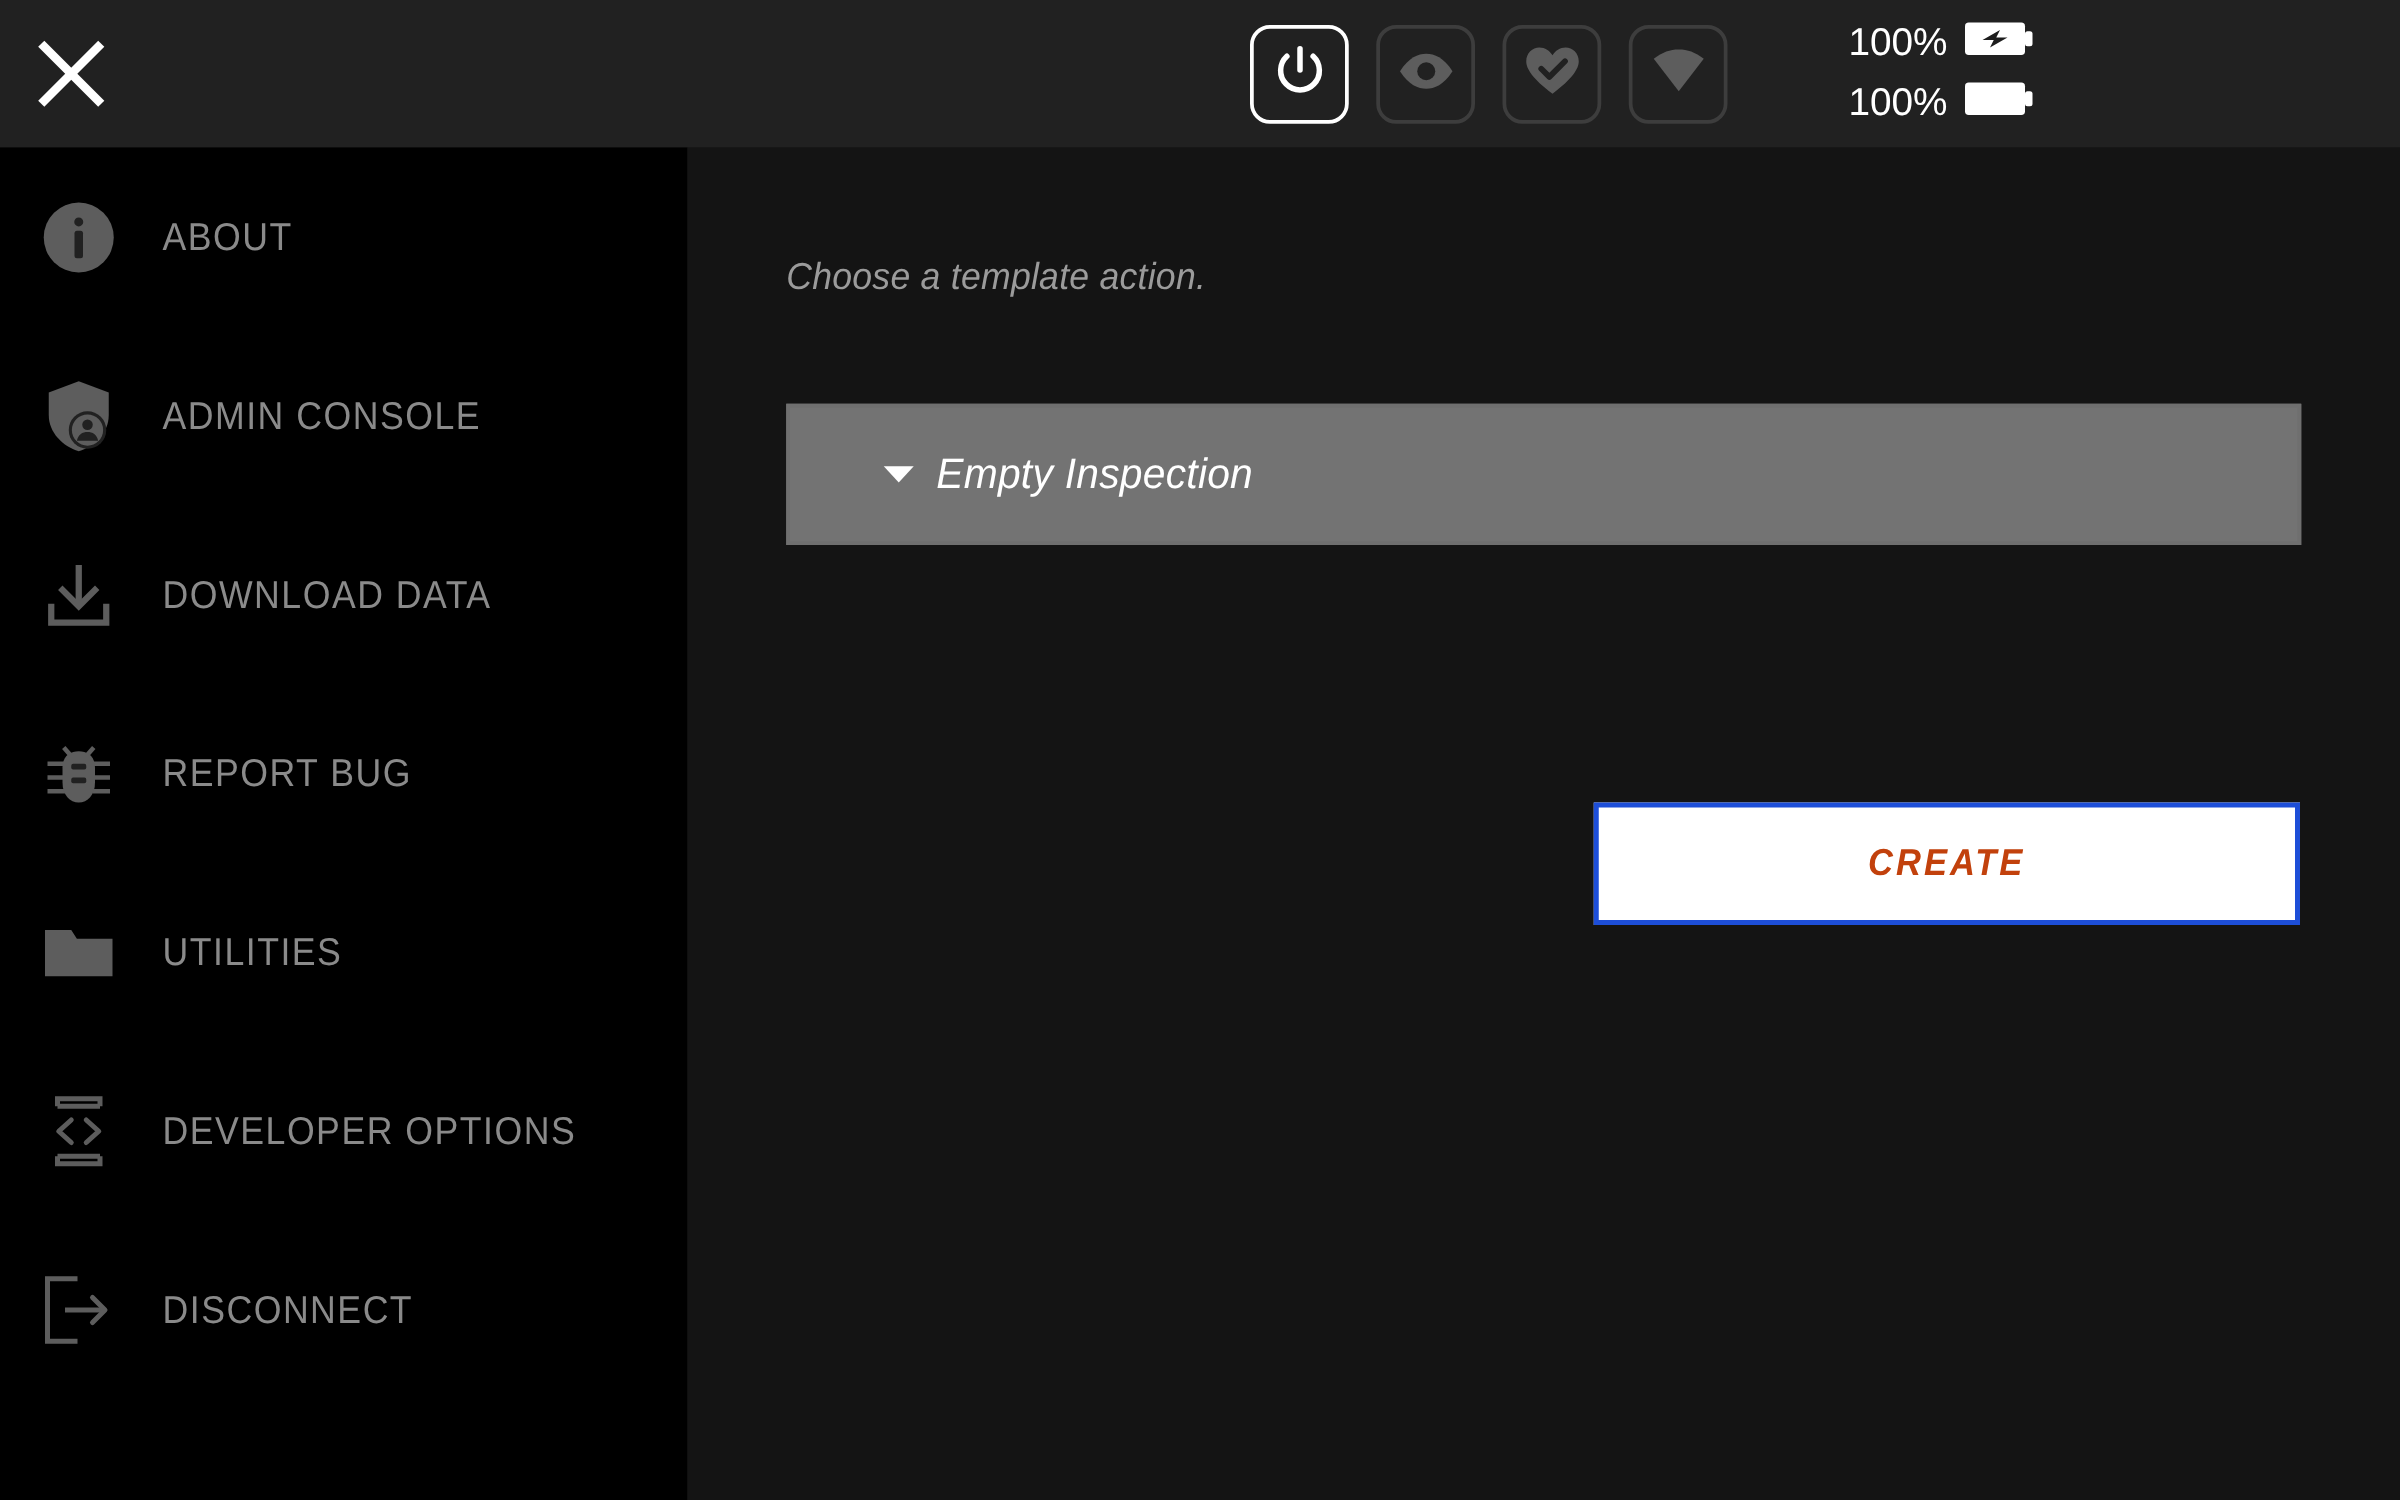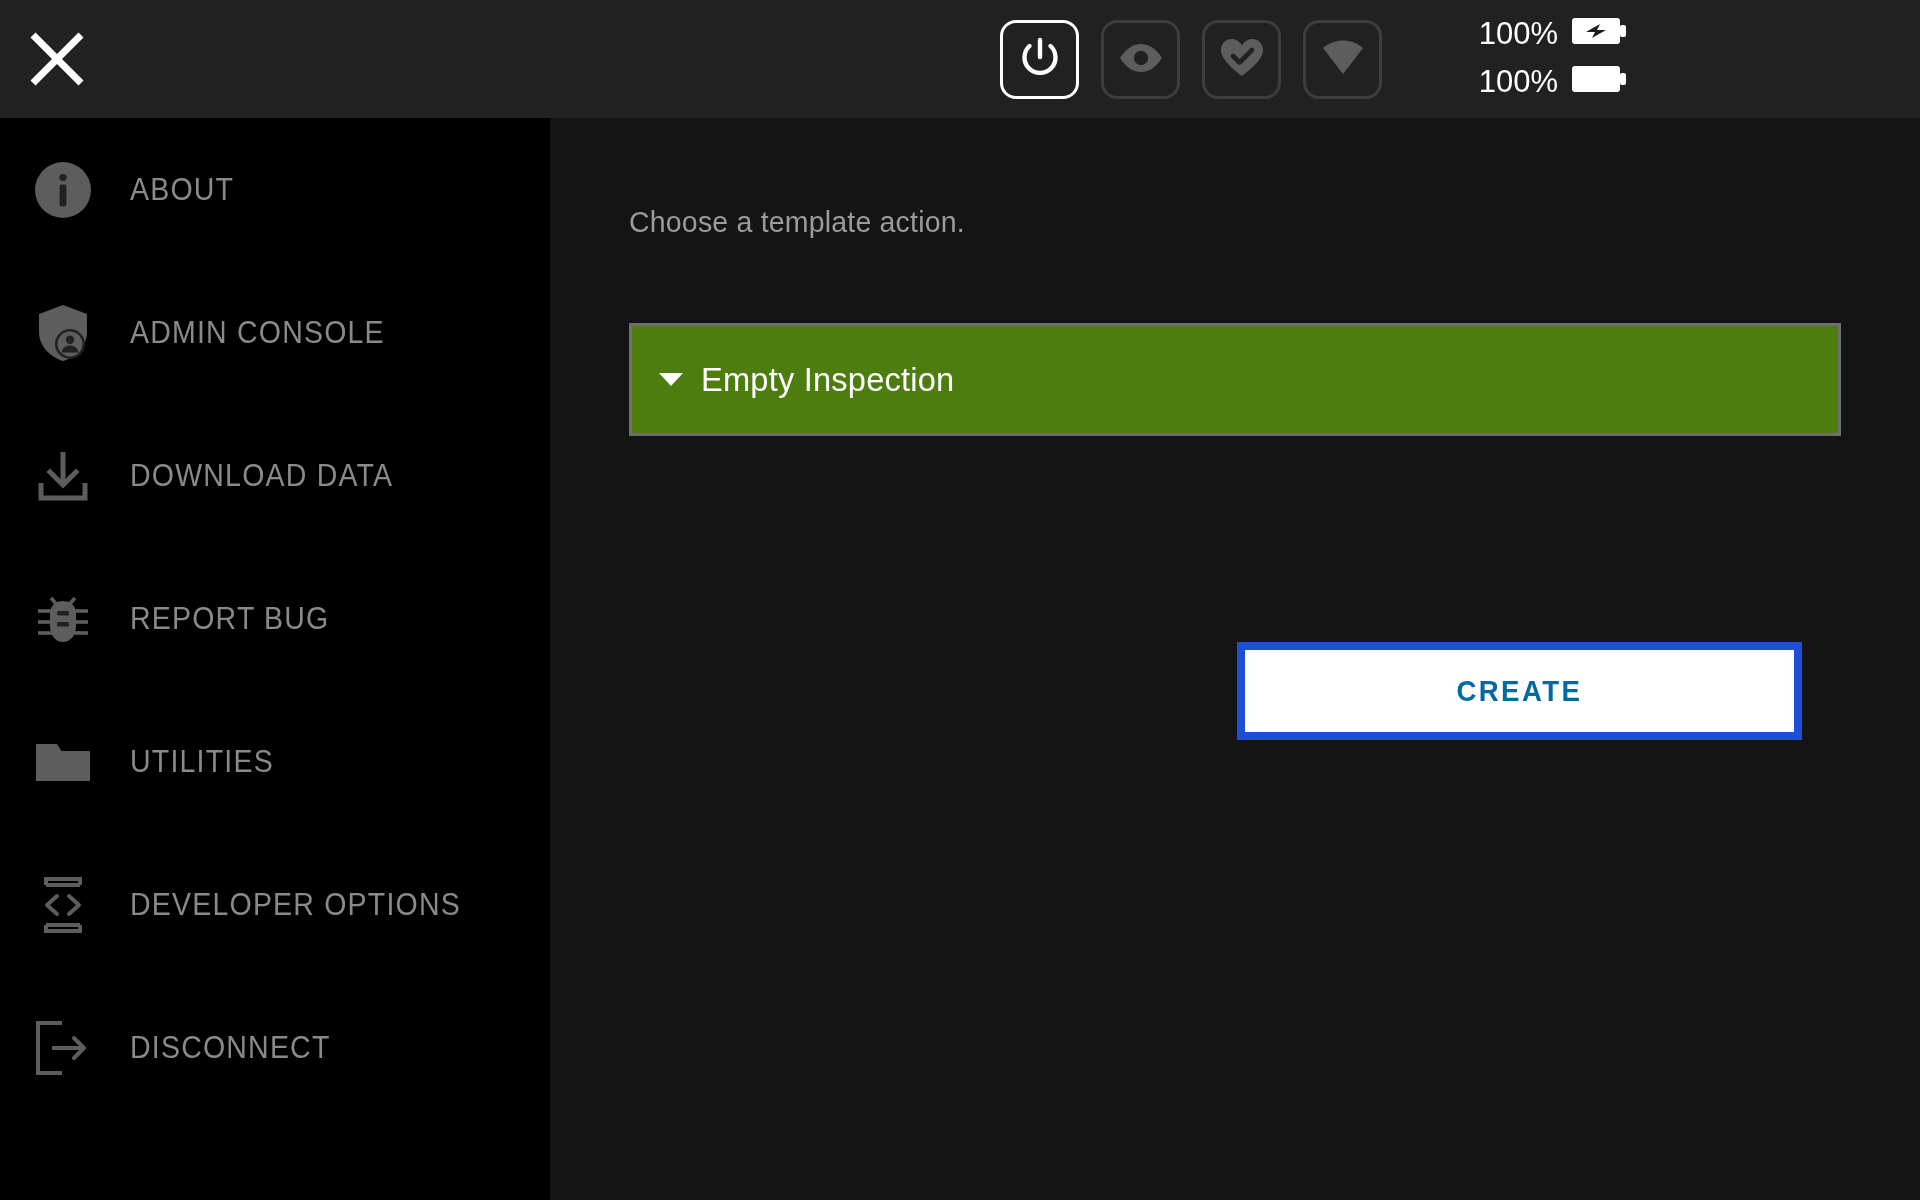--- a/index.html
+++ b/index.html
@@ -106,43 +106,45 @@
     transform-origin: left center;
     white-space: nowrap;
   }
 
   
   #main {
     position: absolute;
     left: 550px; top: 118px;
     width: 1370px; height: 1082px;
     background: #141414;
+    font-style: italic;
   }
 
   #prompt-text {
     position: absolute;
     left: 79px; top: 87px;
     color: #9b9b9b;
     font-size: 30px;
     font-family: "Liberation Sans", sans-serif;
     letter-spacing: 0.2px;
     transform: scaleX(0.95);
     transform-origin: left top;
     white-space: nowrap;
   }
 
   #template-select {
     position: absolute;
     left: 79px; top: 205px;
     width: 1212px; height: 113px;
     border: 3px solid #6f6f6f;
-    background: #4d7c0f;
-    display: flex;
-    align-items: center;
-    cursor: pointer;
+    background: #737373;
+    display: flex;
+    align-items: center;
+    cursor: pointer;
+    padding-left: 48px;
   }
   #select-caret {
     margin-left: 27px;
     width: 0; height: 0;
     border-left: 12px solid transparent;
     border-right: 12px solid transparent;
     border-top: 13px solid #ffffff;
   }
   #select-value {
     margin-left: 18px;
@@ -168,24 +170,24 @@
     font-family: "Liberation Sans", sans-serif;
     cursor: pointer;
   }
   #cancel-btn {
     left: 79px;
     background: #141414;
     border: 4px solid #ffffff;
     color: #ffffff;
   }
   #create-btn {
-    left: 687px;
+    left: 725px;
     background: #ffffff;
-    border: 8px solid #1d4ed8;
-    color: #0369a1;
+    border: 4px solid #1d4ed8;
+    color: #c2410c;
   }
   .btn-label { transform: scaleX(0.92); }
 </style>
 </head>
 <body>
 
 <div id="header">
 
   <div id="close-btn">
     <span>

